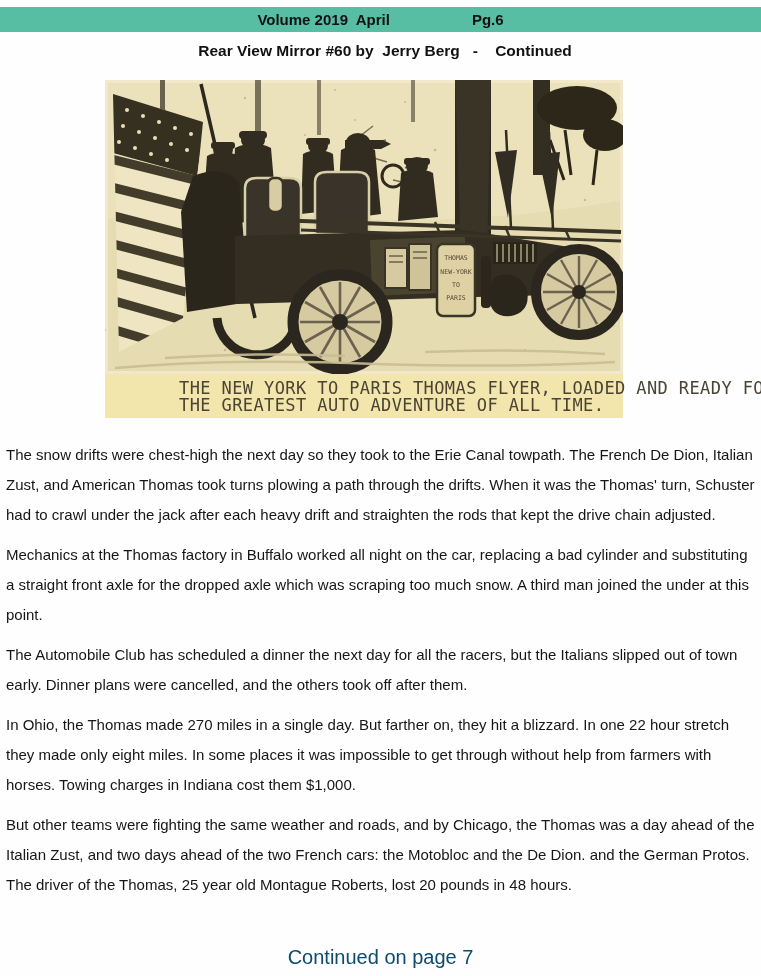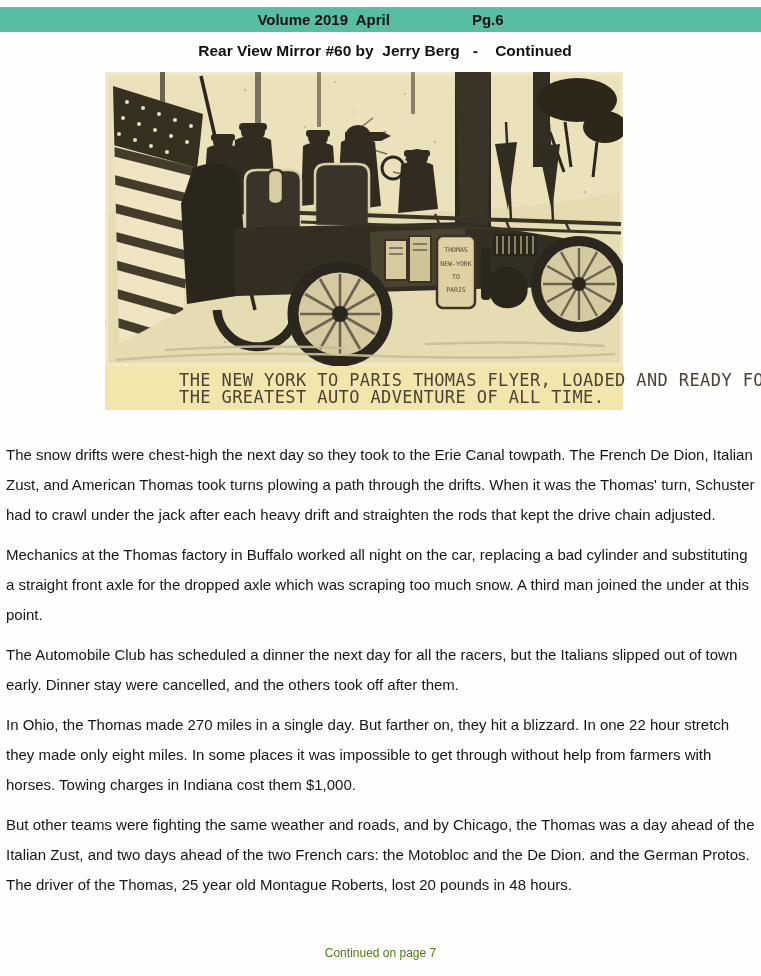--- a/index.html
+++ b/index.html
@@ -25,21 +25,21 @@
 
   .page-title {
     position: absolute; top: 42px; left: 0; right: 0;
     text-align: center;
     font-weight: bold; font-size: 15.5px; color: #111;
     white-space: pre;
     padding-left: 9px;
   }
 
   .figure-block {
-    position: absolute; top: 72px; left: 105px; width: 518px; height: 338px;
+    position: absolute; top: 80px; left: 105px; width: 518px; height: 338px;
   }
   .figure-photo { display: block; width: 518px; height: 294px; }
   .figure-caption {
     width: 518px; height: 44px;
     background: #f2e6ad;
     padding: 6px 0 0 74px;
     font-family: "DejaVu Sans Mono", monospace;
     font-size: 17px; line-height: 17px;
     letter-spacing: 0.4px;
     color: #4b4334;
@@ -51,21 +51,21 @@
   }
   .article p {
     font-size: 15px; line-height: 30px;
     margin-bottom: 10px;
     color: #161616;
   }
 
   .footer-note {
     position: absolute; top: 946px; left: 0; right: 0;
     text-align: center;
-    font-size: 12px; color: #4d7c0f;
+    font-size: 20px; color: #0c4a6e;
   }
 </style>
 </head>
 <body>
 
 <div class="page">
 
   <div class="header-bar" style="background: rgb(87, 190, 163);">
     <div class="hdr-inner">
       <span>Volume 2019  April</span>
@@ -277,20 +277,20 @@
       </g>
     </svg>
 
     <div class="figure-caption" style="background: rgb(242, 230, 173);"><span>THE NEW YORK TO PARIS THOMAS FLYER, LOADED AND READY FOR</span>
 <span>THE GREATEST AUTO ADVENTURE OF ALL TIME.</span></div>
   </div>
 
   <div class="article">
     <p>The snow drifts were chest-high the next day so they took to the Erie Canal towpath.  The French De Dion, Italian Zust, and American Thomas took turns plowing a path through the drifts.  When it was the Thomas' turn, Schuster had to crawl under the jack after each heavy drift and straighten the rods that kept the drive chain adjusted.</p>
     <p>Mechanics at the Thomas factory in Buffalo worked all night on the car, replacing a bad cylinder and substituting a straight front axle for the dropped axle which was scraping too much snow.  A third man joined the under at this point.</p>
-    <p>The Automobile Club has scheduled a dinner the next day for all the racers, but the Italians slipped out of town early.  Dinner stay were cancelled, and the others took off after them.</p>
+    <p>The Automobile Club has scheduled a dinner the next day for all the racers, but the Italians slipped out of town early.  Dinner plans were cancelled, and the others took off after them.</p>
     <p>In Ohio, the Thomas made 270 miles in a single day.  But farther on, they hit a blizzard.  In one 22 hour stretch they made only eight miles.  In some places it was impossible to get through without help from farmers with horses.  Towing charges in Indiana cost them $1,000.</p>
     <p>But other teams were fighting the same weather and roads, and by Chicago, the Thomas was a day ahead of the Italian Zust, and two days ahead of the two French cars:  the Motobloc and the De Dion.  and the German Protos.  The driver of the Thomas, 25 year old Montague Roberts, lost 20 pounds in 48 hours.</p>
   </div>
 
   <div class="footer-note">Continued on page 7</div>
 
 </div>
 
 </body></html>

